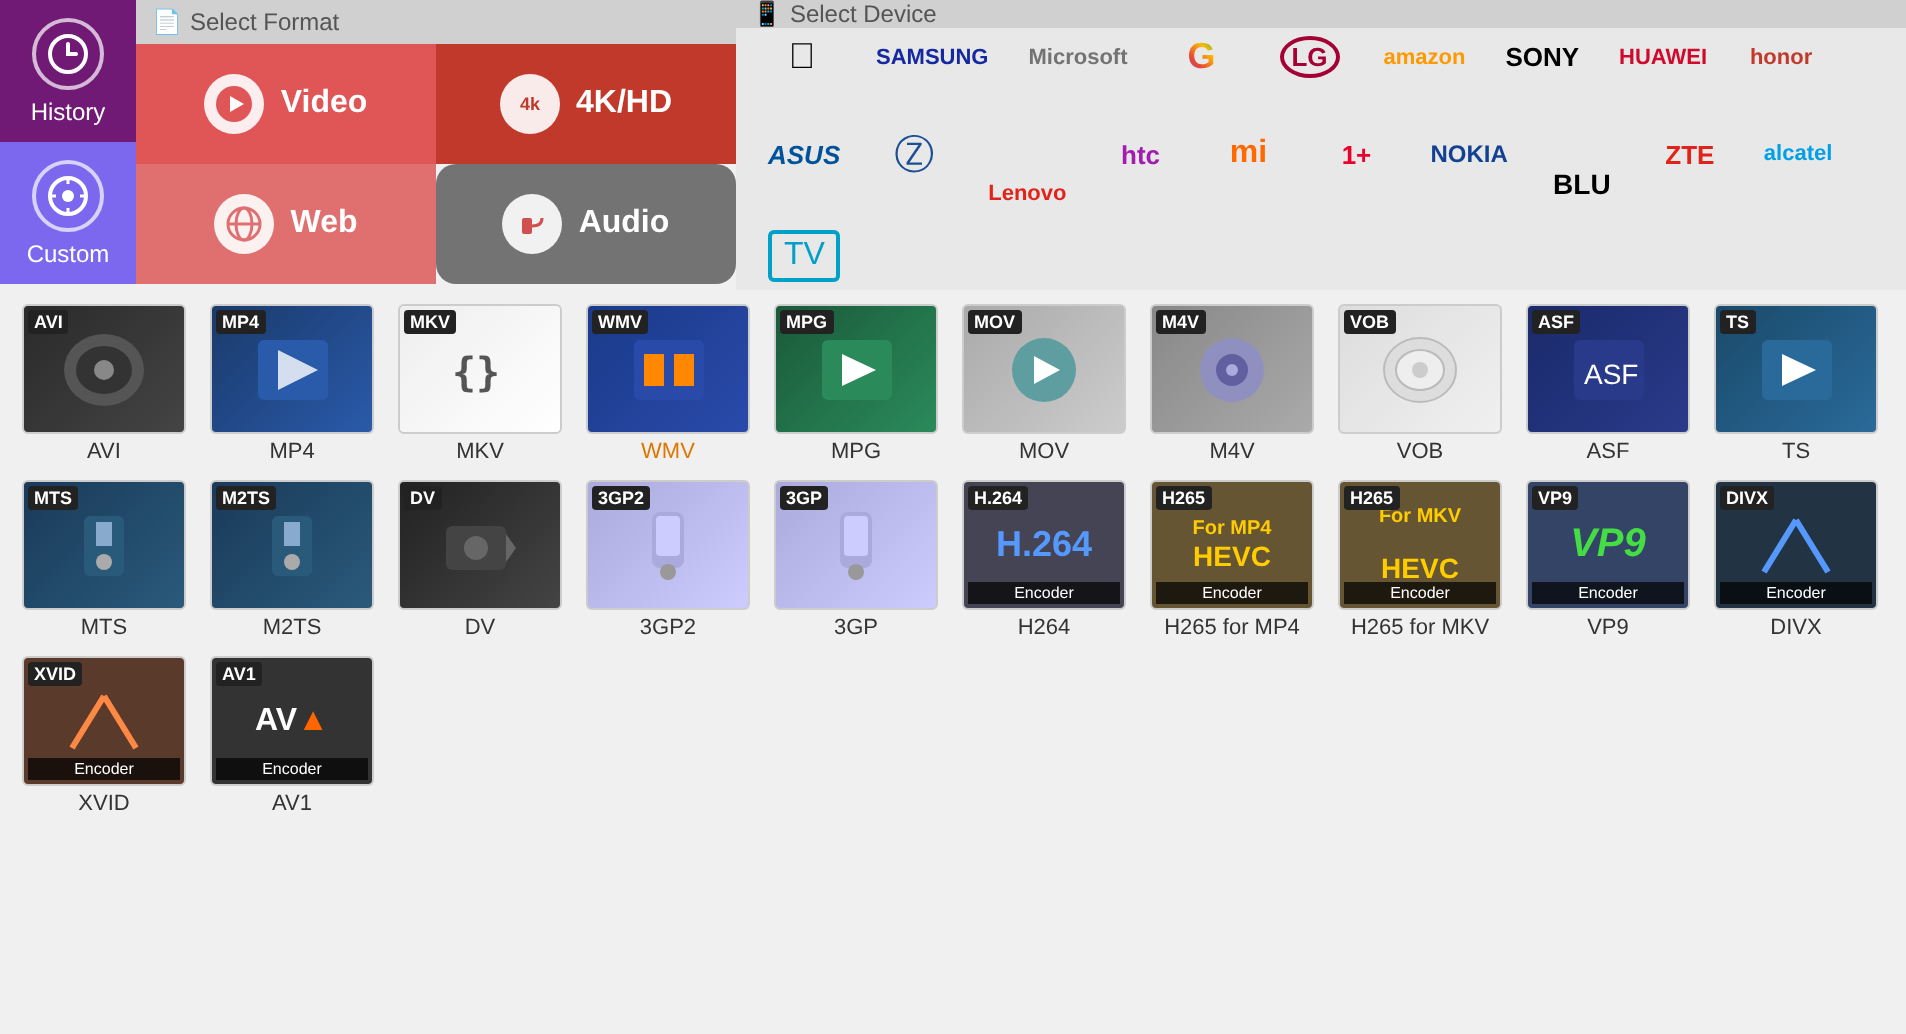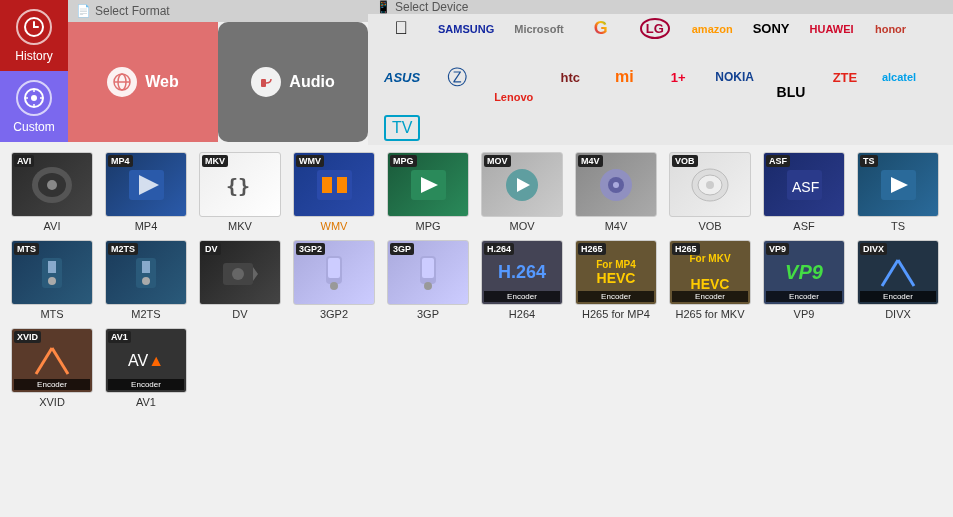--- a/index.html
+++ b/index.html
@@ -22,21 +22,21 @@
       display: flex;
       flex-direction: column;
       align-items: center;
       justify-content: center;
       height: 71px;
       cursor: pointer;
       color: white;
       font-size: 12px;
     }
 
-    .sidebar-item.history { background: #b91c1c; }
+    .sidebar-item.history { background: #701a75; }
     .sidebar-item.custom { background: #7b68ee; }
 
     .sidebar-icon {
       width: 36px;
       height: 36px;
       border-radius: 50%;
       border: 2px solid rgba(255,255,255,0.7);
       display: flex;
       align-items: center;
       justify-content: center;
@@ -235,21 +235,21 @@
     .microsoft { color: #737373; font-size: 11px; }
     .google { font-weight: bold; font-size: 16px; }
     .lg-logo { color: #a50034; font-weight: bold; font-size: 13px; border: 2px solid #a50034; border-radius: 50%; padding: 1px 4px; }
     .amazon { color: #ff9900; font-weight: bold; font-size: 11px; }
     .sony { font-weight: bold; font-size: 13px; color: #000; }
     .huawei { color: #cf0a2c; font-weight: bold; font-size: 11px; }
     .honor { color: #c0392b; font-size: 11px; }
     .asus { color: #00539b; font-weight: bold; font-size: 13px; font-style: italic; }
     .motorola-logo { font-size: 18px; color: #1c4f93; }
     .lenovo { color: #e2231a; font-weight: bold; font-size: 11px; margin-top: 40px; }
-    .htc { color: #7f1d1d; font-weight: bold; font-size: 13px; }
+    .htc { color: #a21caf; font-weight: bold; font-size: 13px; }
     .xiaomi { color: #ff6900; font-weight: bold; font-size: 16px; }
     .oneplus { color: #eb0029; font-size: 13px; }
     .nokia { color: #124191; font-weight: bold; font-size: 12px; }
     .blu { color: #000000; font-weight: bold; font-size: 14px; margin-top: 29px; }
     .zte { color: #e2231a; font-weight: bold; font-size: 13px; }
     .alcatel { color: #00a0e9; font-size: 11px; }
     .tv-icon { font-size: 16px; color: #00a0c8; border: 2px solid #00a0c8; padding: 2px 6px; border-radius: 3px; }
   </style>
 </head>
 <body>
@@ -280,20 +280,37 @@
       <span>Custom</span>
     </div>
   </div>
 
   <div class="select-format-section">
     <div class="section-header">
       <span>📄</span>
       <span>Select Format</span>
     </div>
     <div class="format-buttons">
+      <div class="format-btn video">
+        <div class="btn-icon">
+          <svg width="18" height="18" viewBox="0 0 18 18">
+            <circle cx="9" cy="9" r="9" fill="#e05555"></circle>
+            <polygon points="7,5 14,9 7,13" fill="white"></polygon>
+          </svg>
+        </div>
+        <span>Video</span>
+      </div>
+      <div class="format-btn fourk">
+        <div class="btn-icon">
+          <span style="font-size:9px;font-weight:bold;color:#c0392b;">4k</span>
+        </div>
+        <span>4K/HD</span>
+      </div>
+    </div>
+    <div class="format-buttons">
       <div class="format-btn web">
         <div class="btn-icon">
           <svg width="18" height="18" viewBox="0 0 18 18">
             <circle cx="9" cy="9" r="8" fill="none" stroke="#e07070" stroke-width="1.5"></circle>
             <ellipse cx="9" cy="9" rx="4" ry="8" fill="none" stroke="#e07070" stroke-width="1.5"></ellipse>
             <line x1="1" y1="9" x2="17" y2="9" stroke="#e07070" stroke-width="1.5"></line>
           </svg>
         </div>
         <span>Web</span>
       </div>
@@ -653,20 +670,20 @@
           <div class="encoder-badge">Encoder</div>
         </div>
       </div>
       <span class="format-label">XVID</span>
     </div>
 
     <div class="format-item">
       <div class="format-thumb thumb-av1">
         <span class="format-badge">AV1</span>
         <div style="display:flex;flex-direction:column;align-items:center;justify-content:center;height:100%;width:100%;background:#333;">
-          <span style="color:white;font-size:16px;font-weight:normal;">AV<span style="color:#ff6600;">▲</span></span>
+          <span style="color:white;font-size:16px;font-weight:bold;">AV<span style="color:#ff6600;">▲</span></span>
           <div class="encoder-badge">Encoder</div>
         </div>
       </div>
       <span class="format-label">AV1</span>
     </div>
   </div>
 </div>
 
 </body></html>

